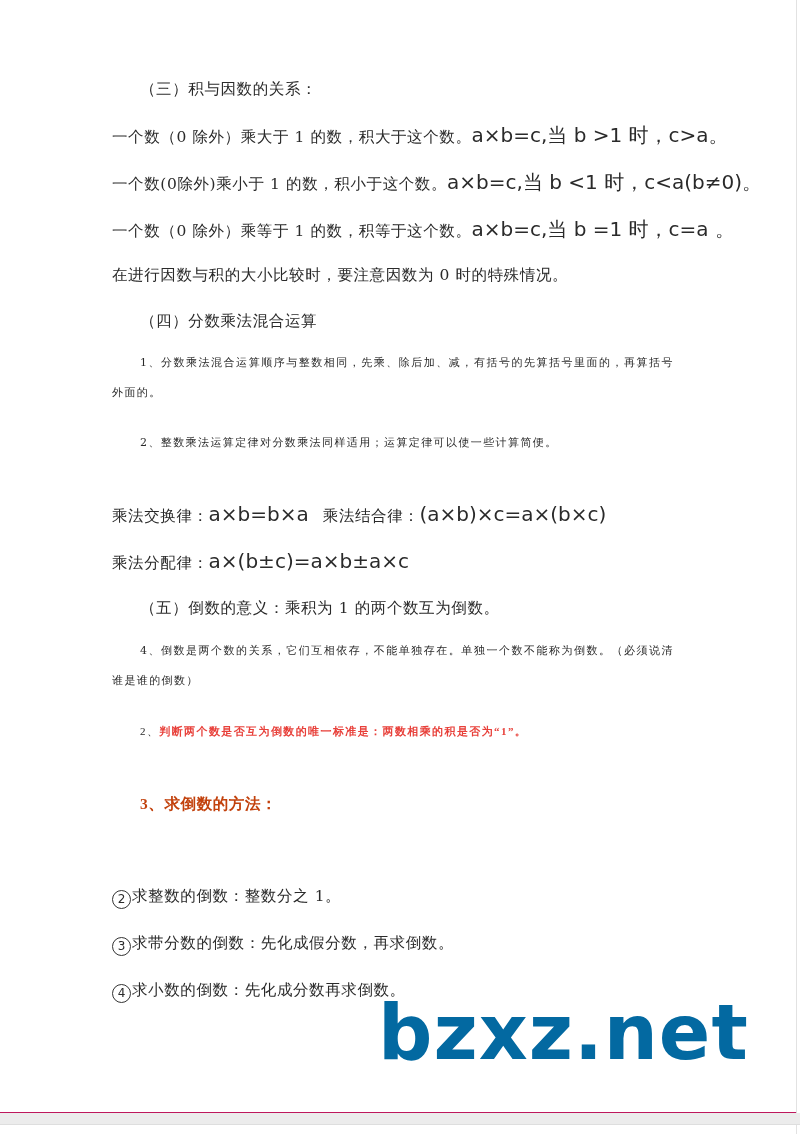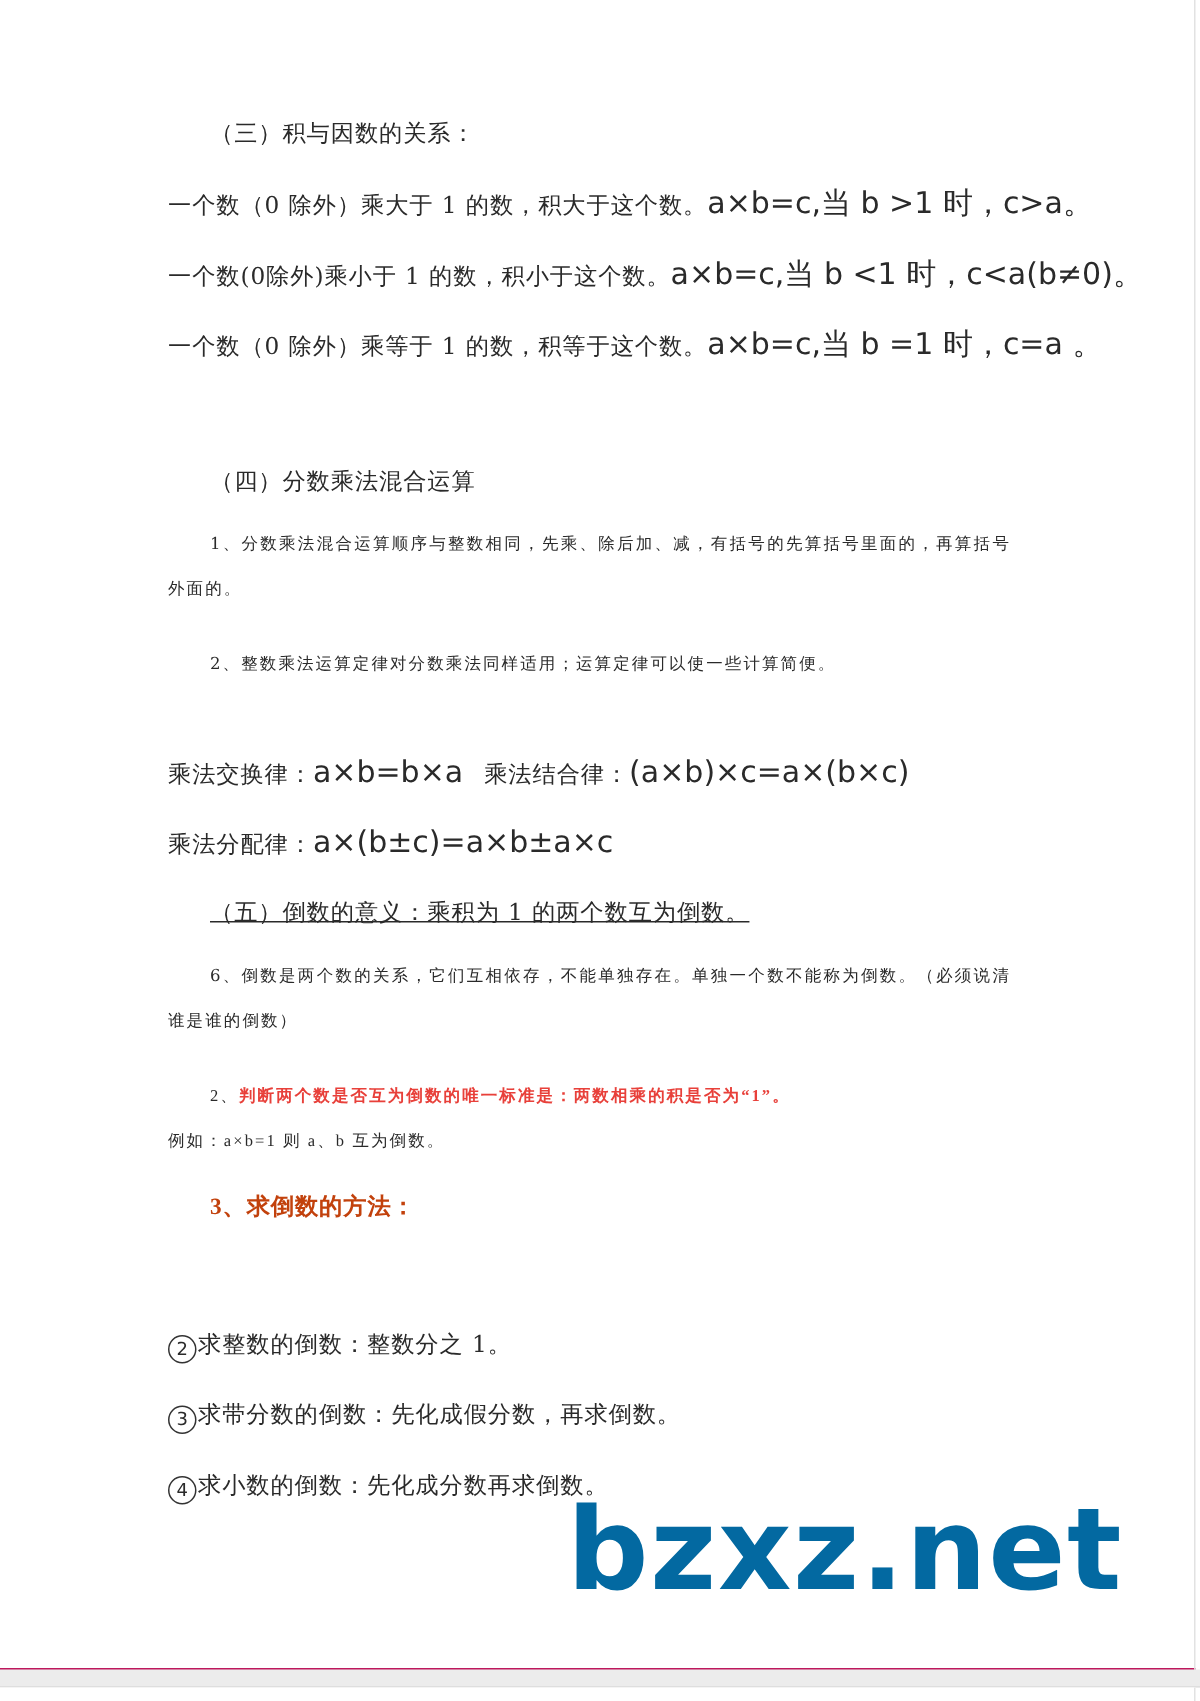--- a/index.html
+++ b/index.html
@@ -108,41 +108,42 @@
   </div>
 
   <div class="line flush" style="top:171px;">
     <span>一个数(0除外)乘小于 1 的数，积小于这个数。</span><span class="math">a×b=c,当 b &lt;1 时，c&lt;a(b≠0)。</span>
   </div>
 
   <div class="line flush" style="top:218px;">
     <span>一个数（0 除外）乘等于 1 的数，积等于这个数。</span><span class="math">a×b=c,当 b =1 时，c=a  。</span>
   </div>
 
+  <div class="line flush" style="top:264px;">在进行因数与积的大小比较时，要注意因数为 0 时的特殊情况。</div>
 
   <div class="line ind" style="top:310px;">（四）分数乘法混合运算</div>
 
   <div class="para" style="top:348px;">1、分数乘法混合运算顺序与整数相同，先乘、除后加、减，有括号的先算括号里面的，再算括号外面的。</div>
 
   <div class="para" style="top:428px;">2、整数乘法运算定律对分数乘法同样适用；运算定律可以使一些计算简便。</div>
 
   <div class="line flush" style="top:503px;">
     <span>乘法交换律：</span><span class="math">a×b=b×a</span><span style="display:inline-block;width:14px;"></span><span>乘法结合律：</span><span class="math">(a×b)×c=a×(b×c)</span>
   </div>
 
   <div class="line flush" style="top:550px;">
     <span>乘法分配律：</span><span class="math">a×(b±c)=a×b±a×c</span>
   </div>
 
-  <div class="line ind" style="top:597px;text-decoration:underline;">（五）倒数的意义：乘积为 1 的两个数互为倒数。</div>
+  <div class="line ind" style="top:597px;">（五）倒数的意义：乘积为 1 的两个数互为倒数。</div>
 
-  <div class="para" style="top:636px;">6、倒数是两个数的关系，它们互相依存，不能单独存在。单独一个数不能称为倒数。（必须说清谁是谁的倒数）</div>
+  <div class="para" style="top:636px;">4、倒数是两个数的关系，它们互相依存，不能单独存在。单独一个数不能称为倒数。（必须说清谁是谁的倒数）</div>
 
   <div class="para" style="top:716px;font-family:Liberation Serif, serif;">
-    <span>2、</span><span class="red">判断两个数是否互为倒数的唯一标准是：两数相乘的积是否为“1”。</span><br><span>例如：a×b=1 则 a、b 互为倒数。</span>
+    <span>2、</span><span class="red">判断两个数是否互为倒数的唯一标准是：两数相乘的积是否为“1”。</span><br>
   </div>
 
   <div class="line ind" style="top:793px;">
     <span class="red-light">3、求倒数的方法：</span>
   </div>
 
 
   <div class="line flush" style="top:885px;">
     <span class="circ">2</span><span>求整数的倒数：整数分之 1。</span>
   </div>

